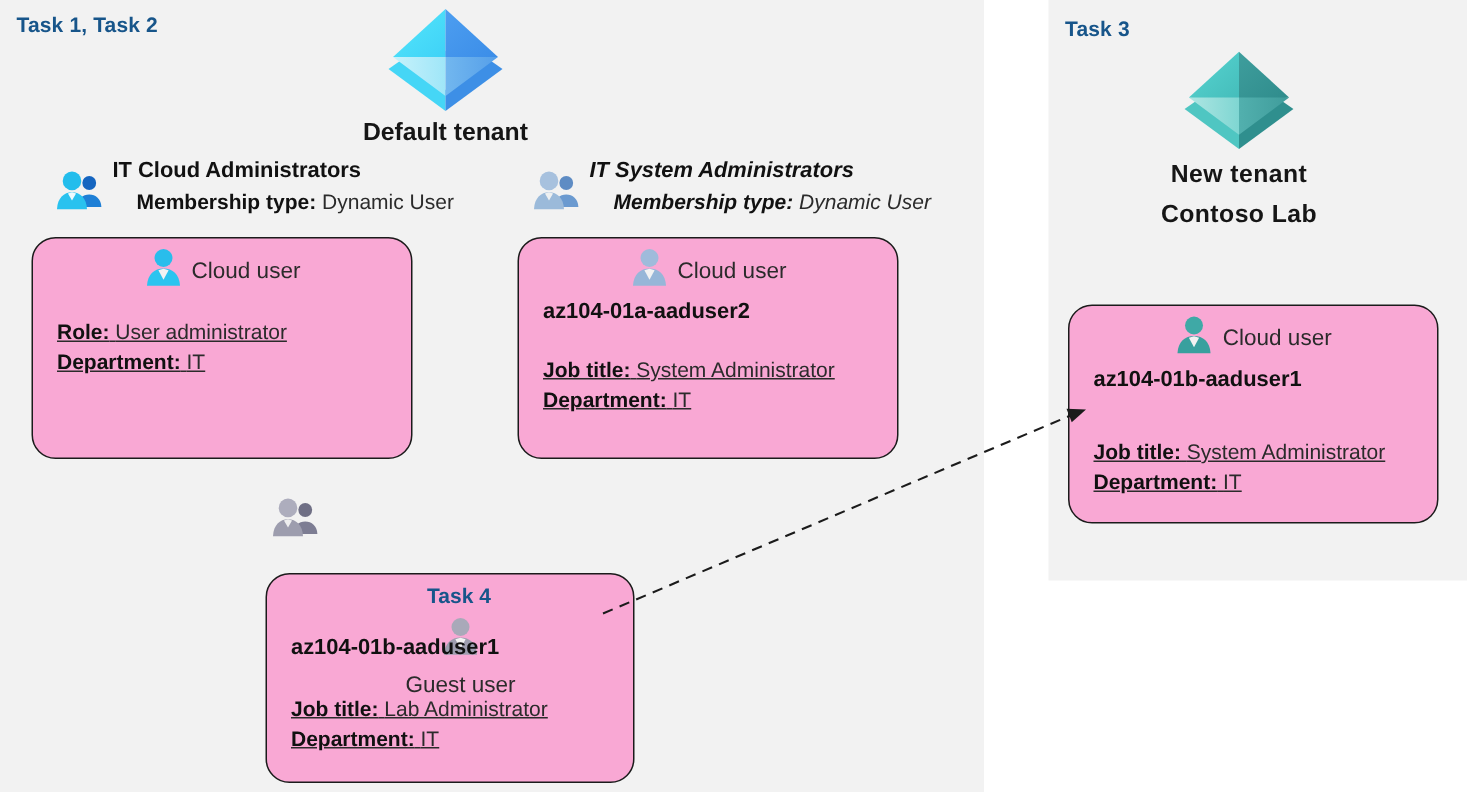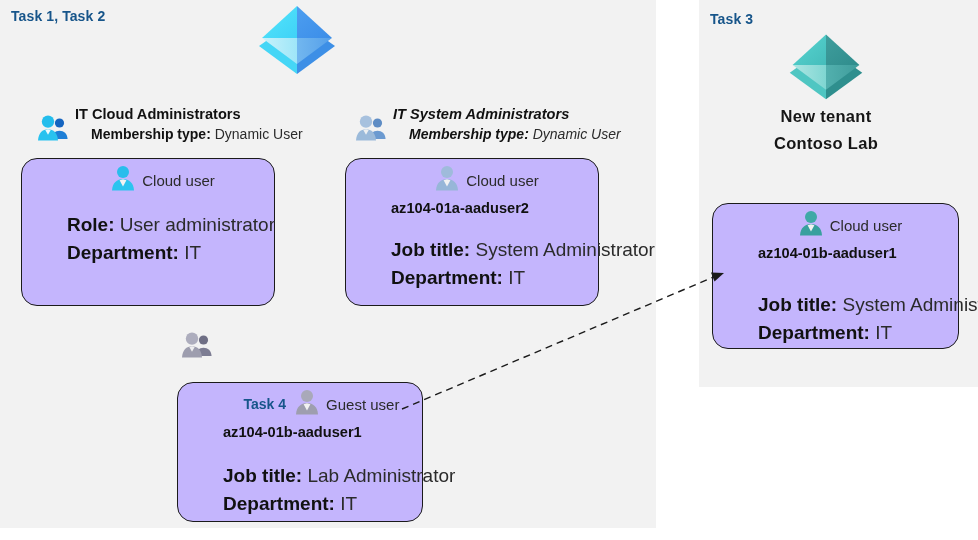--- a/index.html
+++ b/index.html
@@ -51,49 +51,48 @@
   .group-title{font-weight:bold;font-size:14.6px;color:#111;white-space:nowrap;}
   .group-meta{font-size:14px;color:#2b2b2b;white-space:nowrap;padding-left:16px;}
   .group-meta b{color:#111;font-weight:bold;}
   #group-cloud{left:38px;top:104px;}
   #group-system{left:356px;top:104px;font-style:italic;}
   #group-lab{left:182px;top:328px;}
 
   
   .card{
     position:absolute;
-    background:#c4b5fd;
+    background:#f9a8d4;
     border:1.3px solid #1b1b1b;
     border-radius:16px;
     box-sizing:border-box;
-    padding-left:29px;
   }
   .card-head{
     display:flex;align-items:center;justify-content:center;
     gap:6px;height:30px;margin-top:6px;
   }
   .card-head .task-inline{
     font-weight:bold;font-size:14px;color:#17558a;margin-right:2px;
   }
   .card-head .head-label{font-size:15px;color:#2b2b2b;white-space:nowrap;}
   .card-name{
     font-weight:bold;font-size:14.6px;color:#111;
     margin:5px 0 0 16px;white-space:nowrap;
   }
   .card-props{margin:16px 0 0 16px;line-height:1.45;}
-  .card-props div{font-size:19px;color:#2b2b2b;white-space:nowrap;}
+  .card-props div{font-size:14px;color:#2b2b2b;white-space:nowrap;text-decoration:underline;}
   .card-props b{color:#111;font-weight:bold;}
 
   #card-aaduser1{left:21px;top:158px;width:254px;height:148px;}
   #card-aaduser2{left:345px;top:158px;width:254px;height:148px;}
   #card-guest{left:177px;top:382px;width:246px;height:140px;}
   #card-b-aaduser1{left:712px;top:203px;width:247px;height:146px;}
 
   #card-aaduser2 .card-props{margin-top:20px;}
-  #card-guest .card-head{justify-content:center;margin-left:14px;}
+  #card-guest .card-head{justify-content:space-between;margin-left:14px;flex-direction:column;}
   #card-guest .card-props{margin-top:22px;}
   #card-b-aaduser1 .card-props{margin-top:30px;}
 
   
   #connector{position:absolute;left:0;top:0;width:978px;height:540px;
              pointer-events:none;}
 </style>
 </head>
 <body>
 
@@ -130,20 +129,21 @@
         <polygon points="44,72 6,44 16,37 44,58" fill="#45d6f6"></polygon>
         <polygon points="44,72 82,44 72,37 44,58" fill="#3d8fe6"></polygon>
 
         <polygon points="44,62 9,36 44,32" fill="url(#dtBL)"></polygon>
         <polygon points="44,62 79,36 44,32" fill="url(#dtBR)"></polygon>
 
         <polygon points="44,4 9,36 44,36" fill="url(#dtL)"></polygon>
         <polygon points="44,4 79,36 44,36" fill="url(#dtR)"></polygon>
       </svg>
     </span>
+    <div class="tenant-name">Default tenant</div>
   </div>
 
   <div class="tenant" id="tenant-new">
     <span>
       <svg class="pyramid" width="84" height="70" viewBox="0 0 88 72" aria-hidden="true">
         <defs>
           <linearGradient id="ntL" x1="0" y1="0" x2="1" y2="1">
             <stop offset="0" stop-color="#58d6d2"></stop>
               <stop offset="1" stop-color="#45bdbb"></stop>
           </linearGradient>

